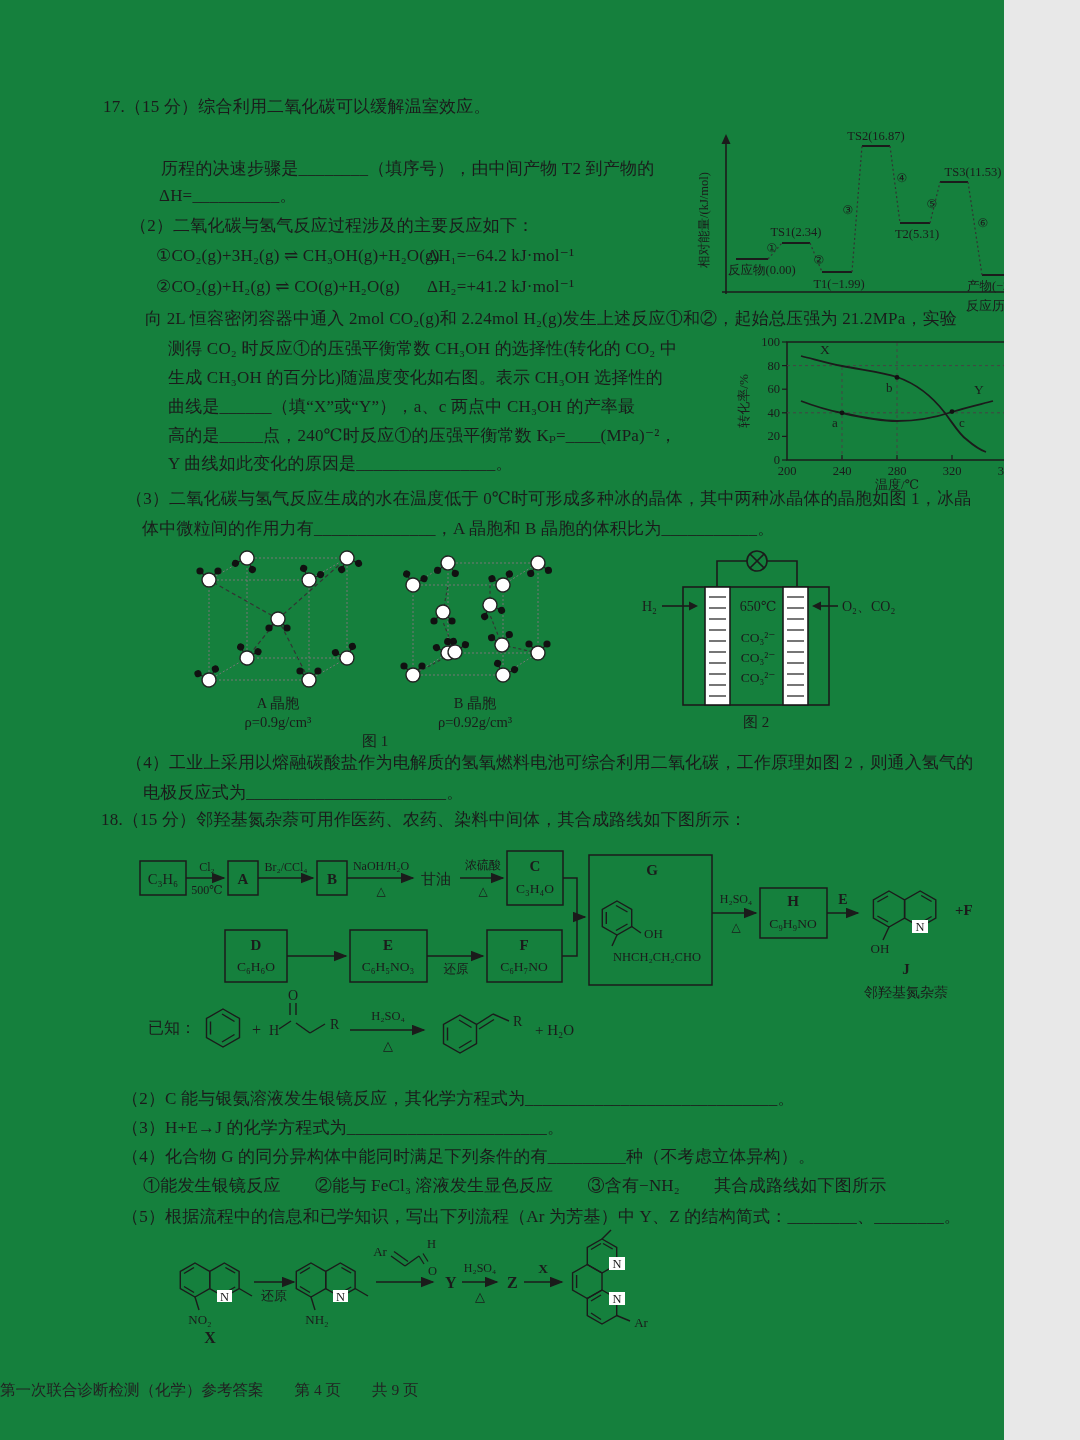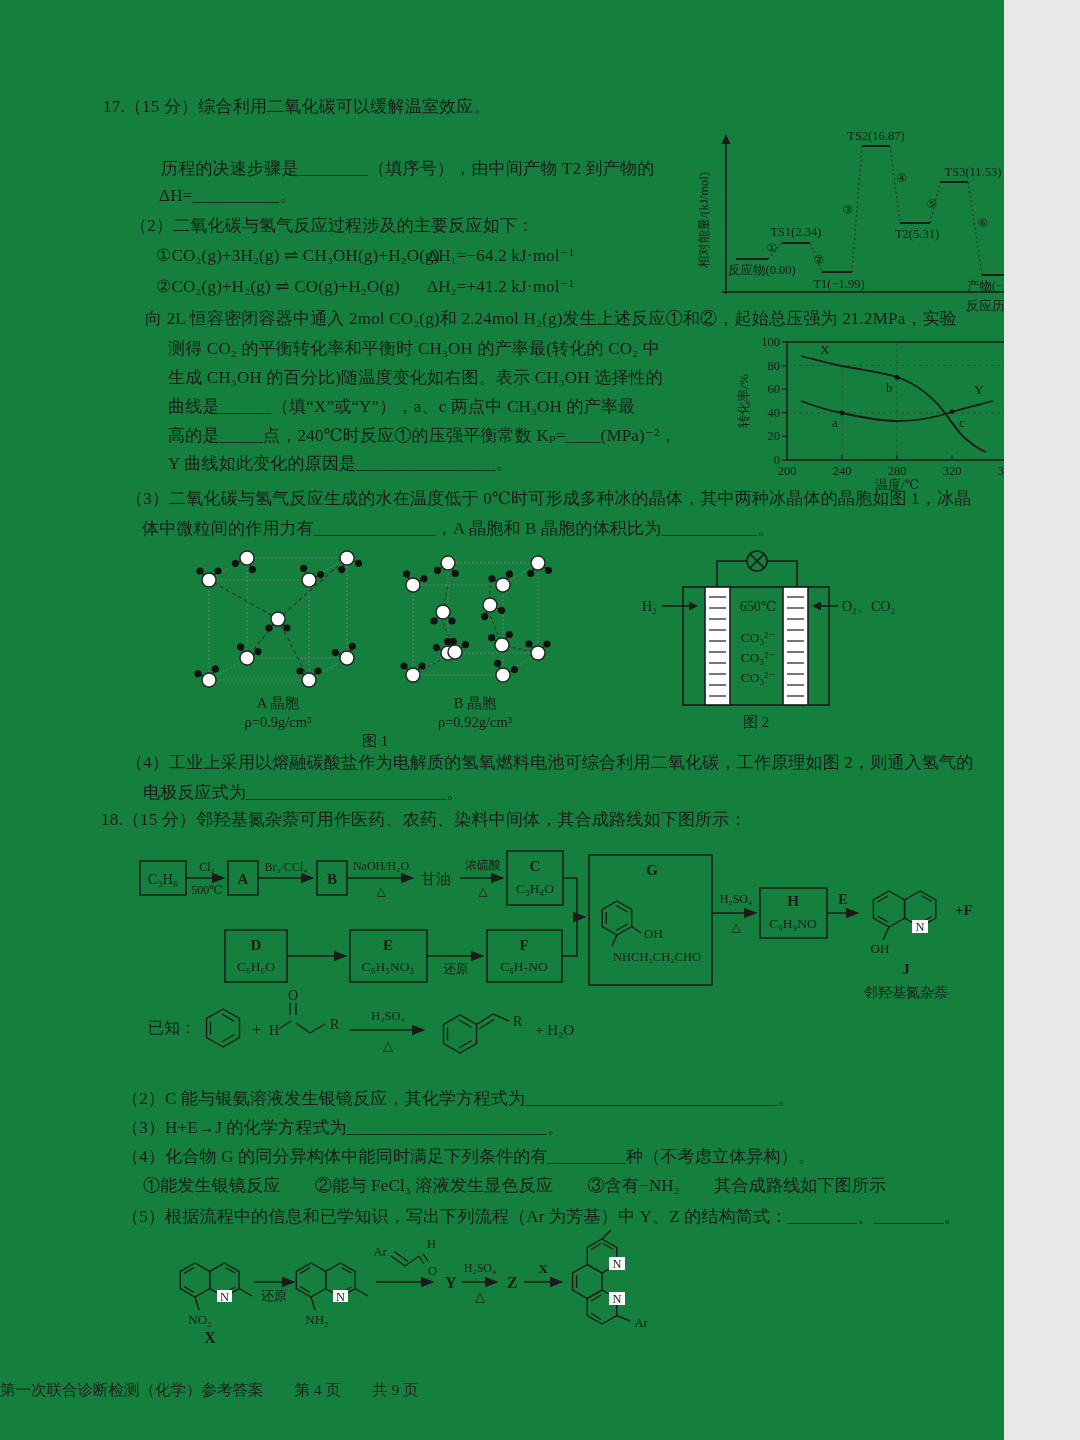--- a/index.html
+++ b/index.html
@@ -17,21 +17,21 @@
 
   <div class="ln" style="left:103px;top:97px">17.（15 分）综合利用二氧化碳可以缓解温室效应。</div>
   <div class="ln" style="left:161px;top:159px">历程的决速步骤是________（填序号），由中间产物 T2 到产物的</div>
   <div class="ln" style="left:159px;top:186px">ΔH=__________。</div>
   <div class="ln" style="left:130px;top:216px">（2）二氧化碳与氢气反应过程涉及的主要反应如下：</div>
   <div class="ln" style="left:156px;top:246px">①CO₂(g)+3H₂(g) ⇌ CH₃OH(g)+H₂O(g)</div>
   <div class="ln" style="left:427px;top:246px">ΔH₁=−64.2 kJ·mol⁻¹</div>
   <div class="ln" style="left:156px;top:277px">②CO₂(g)+H₂(g) ⇌ CO(g)+H₂O(g)</div>
   <div class="ln" style="left:427px;top:277px">ΔH₂=+41.2 kJ·mol⁻¹</div>
   <div class="ln" style="left:145px;top:309px">向 2L 恒容密闭容器中通入 2mol CO₂(g)和 2.24mol H₂(g)发生上述反应①和②，起始总压强为 21.2MPa，实验</div>
-  <div class="ln" style="left:168px;top:339px">测得 CO₂ 的平衡转化率和平衡时 CH₃OH 的产率最(转化的 CO₂ 中</div>
+  <div class="ln" style="left:168px;top:339px">测得 CO₂ 时反应①的压强平衡常数 CH₃OH 的选择性(转化的 CO₂ 中</div>
   <div class="ln" style="left:168px;top:397px">曲线是______（填“X”或“Y”），a、c 两点中 CH₃OH 的产率最</div>
   <div class="ln" style="left:168px;top:368px">生成 CH₃OH 的百分比)随温度变化如右图。表示 CH₃OH 选择性的</div>
   <div class="ln" style="left:168px;top:426px">高的是_____点，240℃时反应①的压强平衡常数 Kₚ=____(MPa)⁻²，</div>
   <div class="ln" style="left:168px;top:454px">Y 曲线如此变化的原因是________________。</div>
   <div class="ln" style="left:126px;top:489px">（3）二氧化碳与氢气反应生成的水在温度低于 0℃时可形成多种冰的晶体，其中两种冰晶体的晶胞如图 1，冰晶</div>
   <div class="ln" style="left:142px;top:519px">体中微粒间的作用力有______________，A 晶胞和 B 晶胞的体积比为___________。</div>
   <div class="ln" style="left:126px;top:753px">（4）工业上采用以熔融碳酸盐作为电解质的氢氧燃料电池可综合利用二氧化碳，工作原理如图 2，则通入氢气的</div>
   <div class="ln" style="left:143px;top:783px">电极反应式为_______________________。</div>
 
   <svg class="fig" style="left:692px;top:128px" width="388" height="192" viewBox="0 0 388 192">

